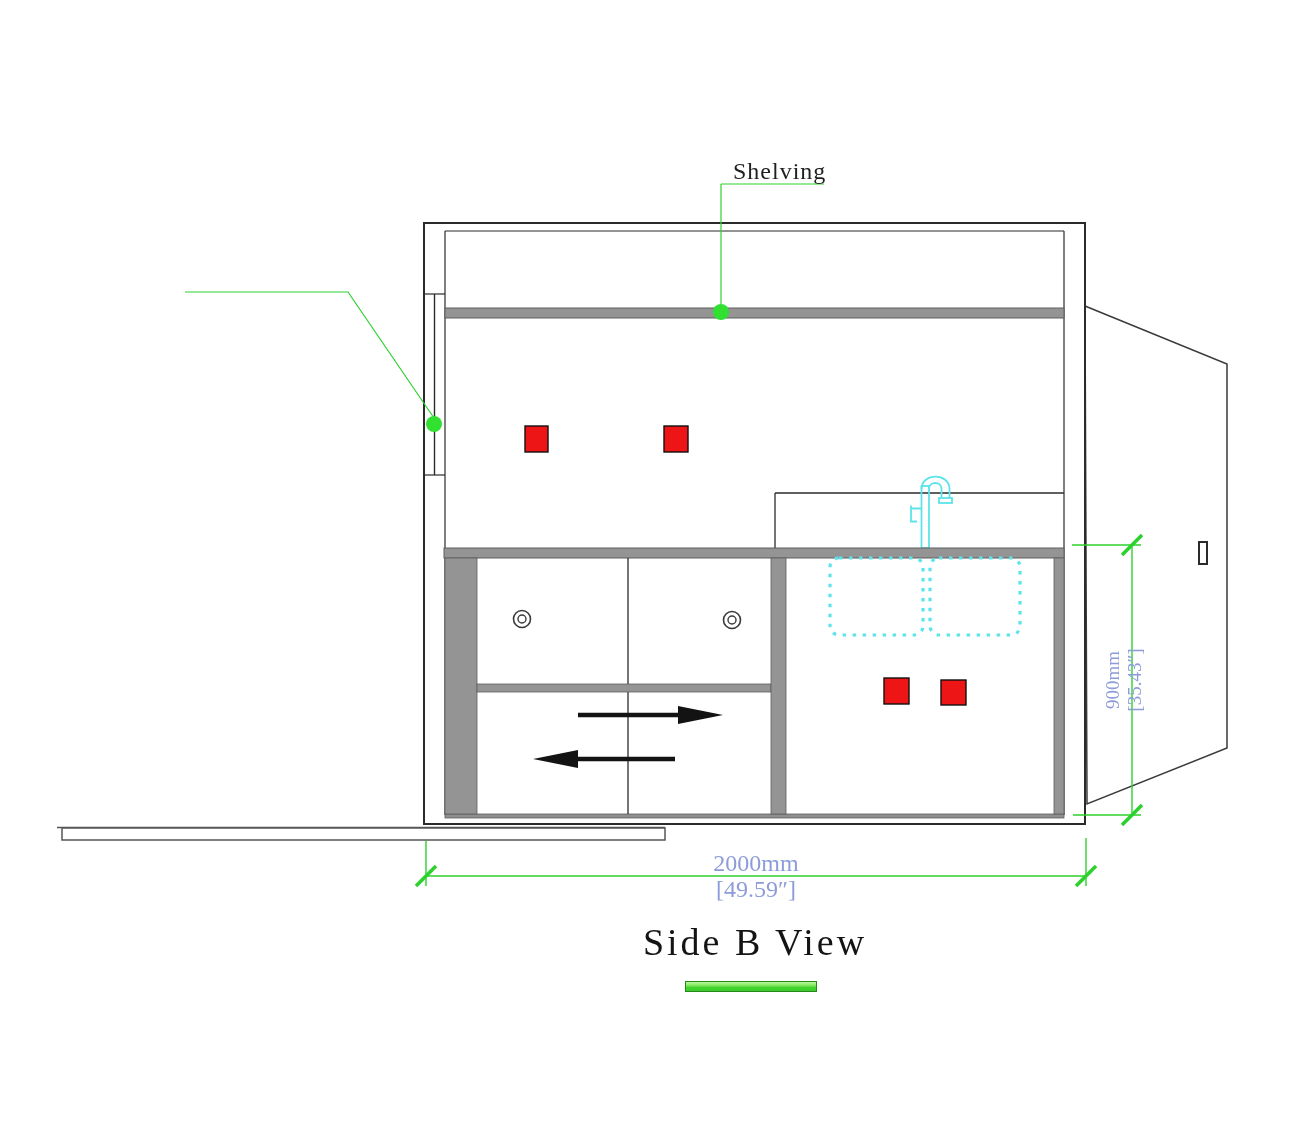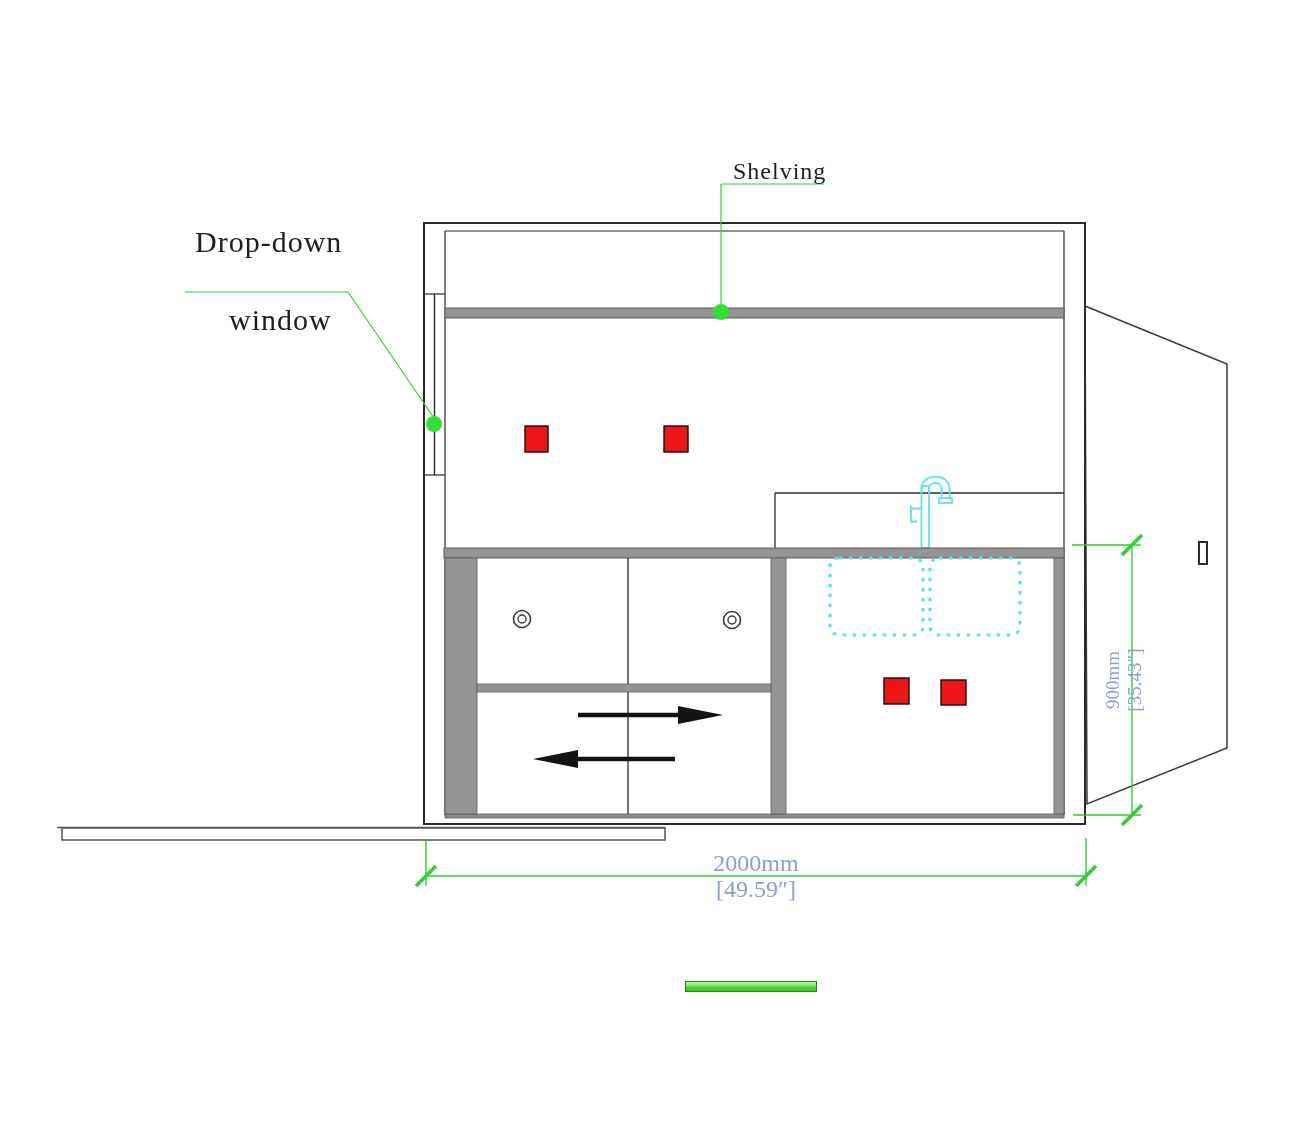--- a/index.html
+++ b/index.html
@@ -123,27 +123,25 @@
       <line x1="1072" y1="545" x2="1141" y2="545"></line>
       <line x1="1073" y1="815" x2="1141" y2="815"></line>
       <line x1="1132" y1="545" x2="1132" y2="815"></line>
       <line x1="1122" y1="555" x2="1142" y2="535" stroke-width="3.5"></line>
       <line x1="1122" y1="825" x2="1142" y2="805" stroke-width="3.5"></line>
     </g>
   </svg>
 
   <div class="label label-shelving">Shelving</div>
 
-  <div class="label label-window"><span>Drop-down</span><br>
-    <span>window</span>
-  </div>
 
   <div class="dim-text dim-width-mm">2000mm</div>
   <div class="dim-text dim-width-in">[49.59″]</div>
 
   <div class="dim-text dim-height">
     <div>900mm</div>
     <div>[35.43″]</div>
   </div>
 
+  <div class="view-title">Side B View</div>
   <div class="title-underline"></div>
 
 </div>
 
 </body></html>

